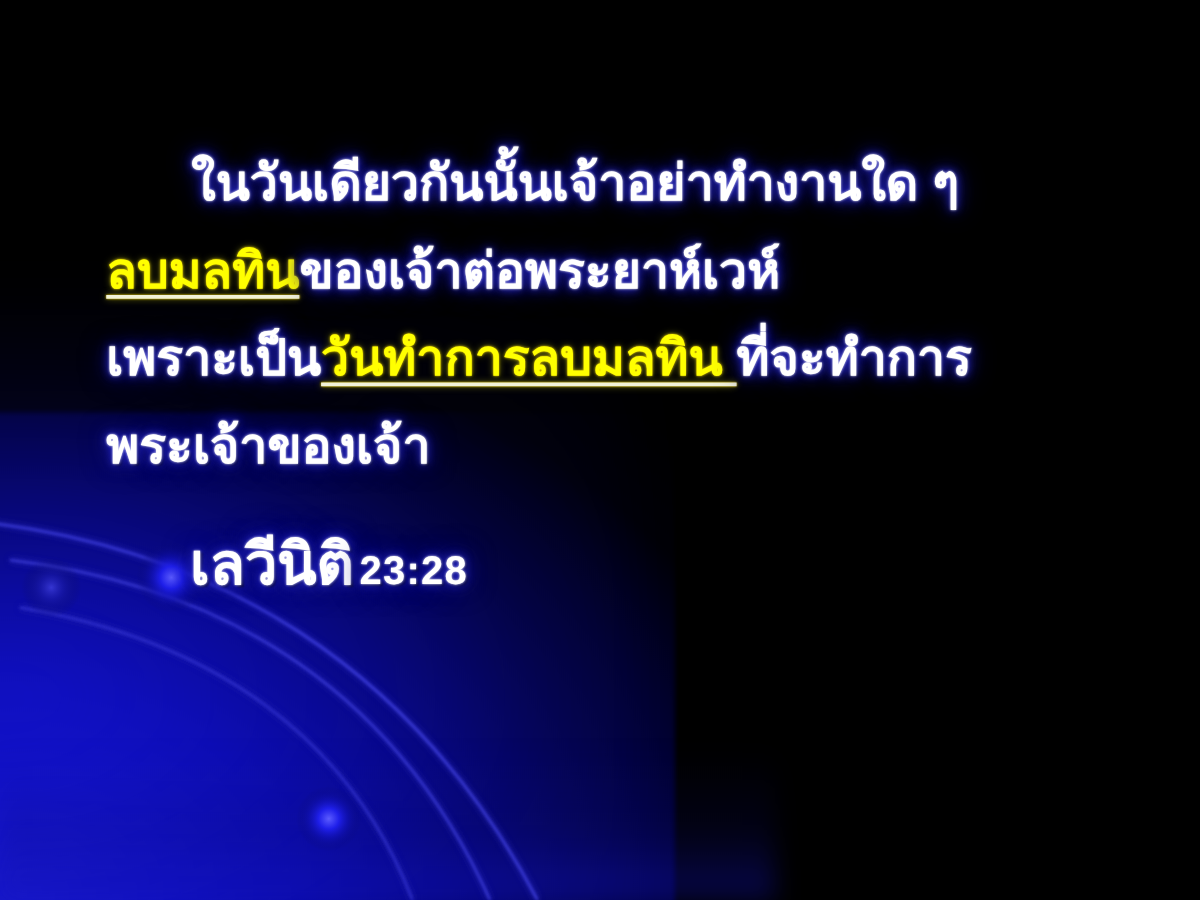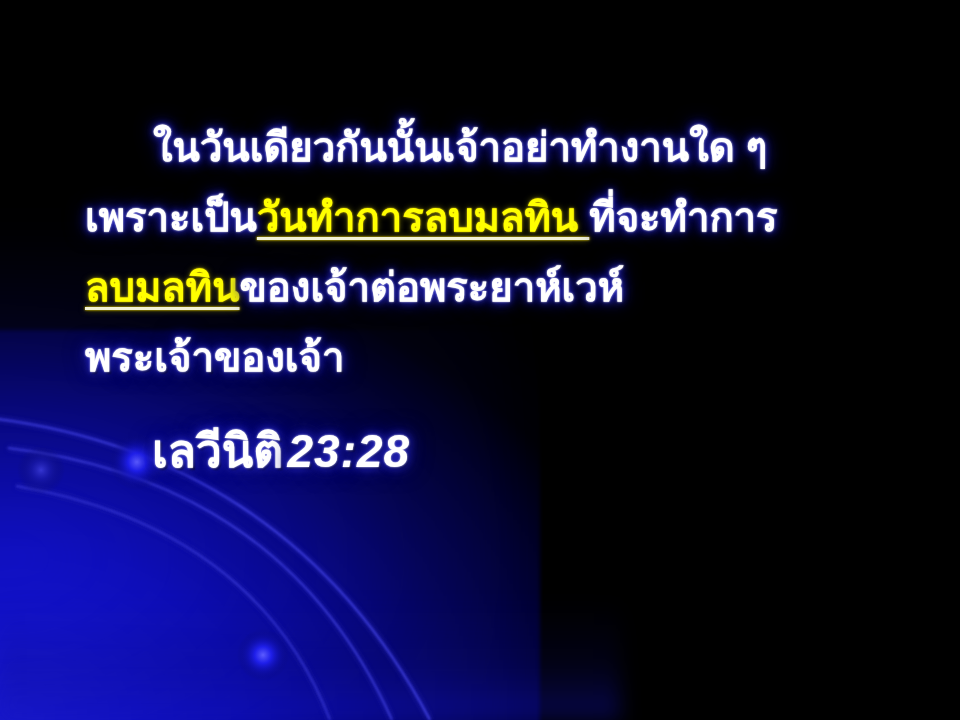--- a/index.html
+++ b/index.html
@@ -133,22 +133,21 @@
       0 0 16px #1a1aa8,
       0 0 24px #10106a,
       2px 2px 2px #000000;
   }
 
   .citation .book {
     font-size: 46px;
   }
 
   .citation .ref {
-    font-size: 46px;
-    font-style: italic;
+    font-size: 32px;
     letter-spacing: 1px;
   }
 </style>
 </head>
 <body>
 
 <div id="slide">
 
   <div class="bg-base"></div>
   <div class="bg-glow-main"></div>
@@ -193,25 +192,25 @@
     <circle cx="263" cy="655" r="26" fill="url(#dotGlowBright)"></circle>
   </svg>
 
   <div class="verse-block">
 
     <div class="verse-line indent">
       <span>ในวันเดียวกันนั้นเจ้าอย่าทำงานใด ๆ</span>
     </div>
 
     <div class="verse-line">
+      <span class="hl">ลบมลทิน</span><span>ของเจ้าต่อพระยาห์เวห์</span>
+    </div>
+
+    <div class="verse-line">
       <span>เพราะเป็น</span><span class="hl">วันทำการลบมลทิน </span><span>ที่จะทำการ</span>
-    </div>
-
-    <div class="verse-line">
-      <span class="hl">ลบมลทิน</span><span>ของเจ้าต่อพระยาห์เวห์</span>
     </div>
 
     <div class="verse-line">
       <span>พระเจ้าของเจ้า</span>
     </div>
 
   </div>
 
   <div class="citation">
     <span class="book">เลวีนิติ</span>

